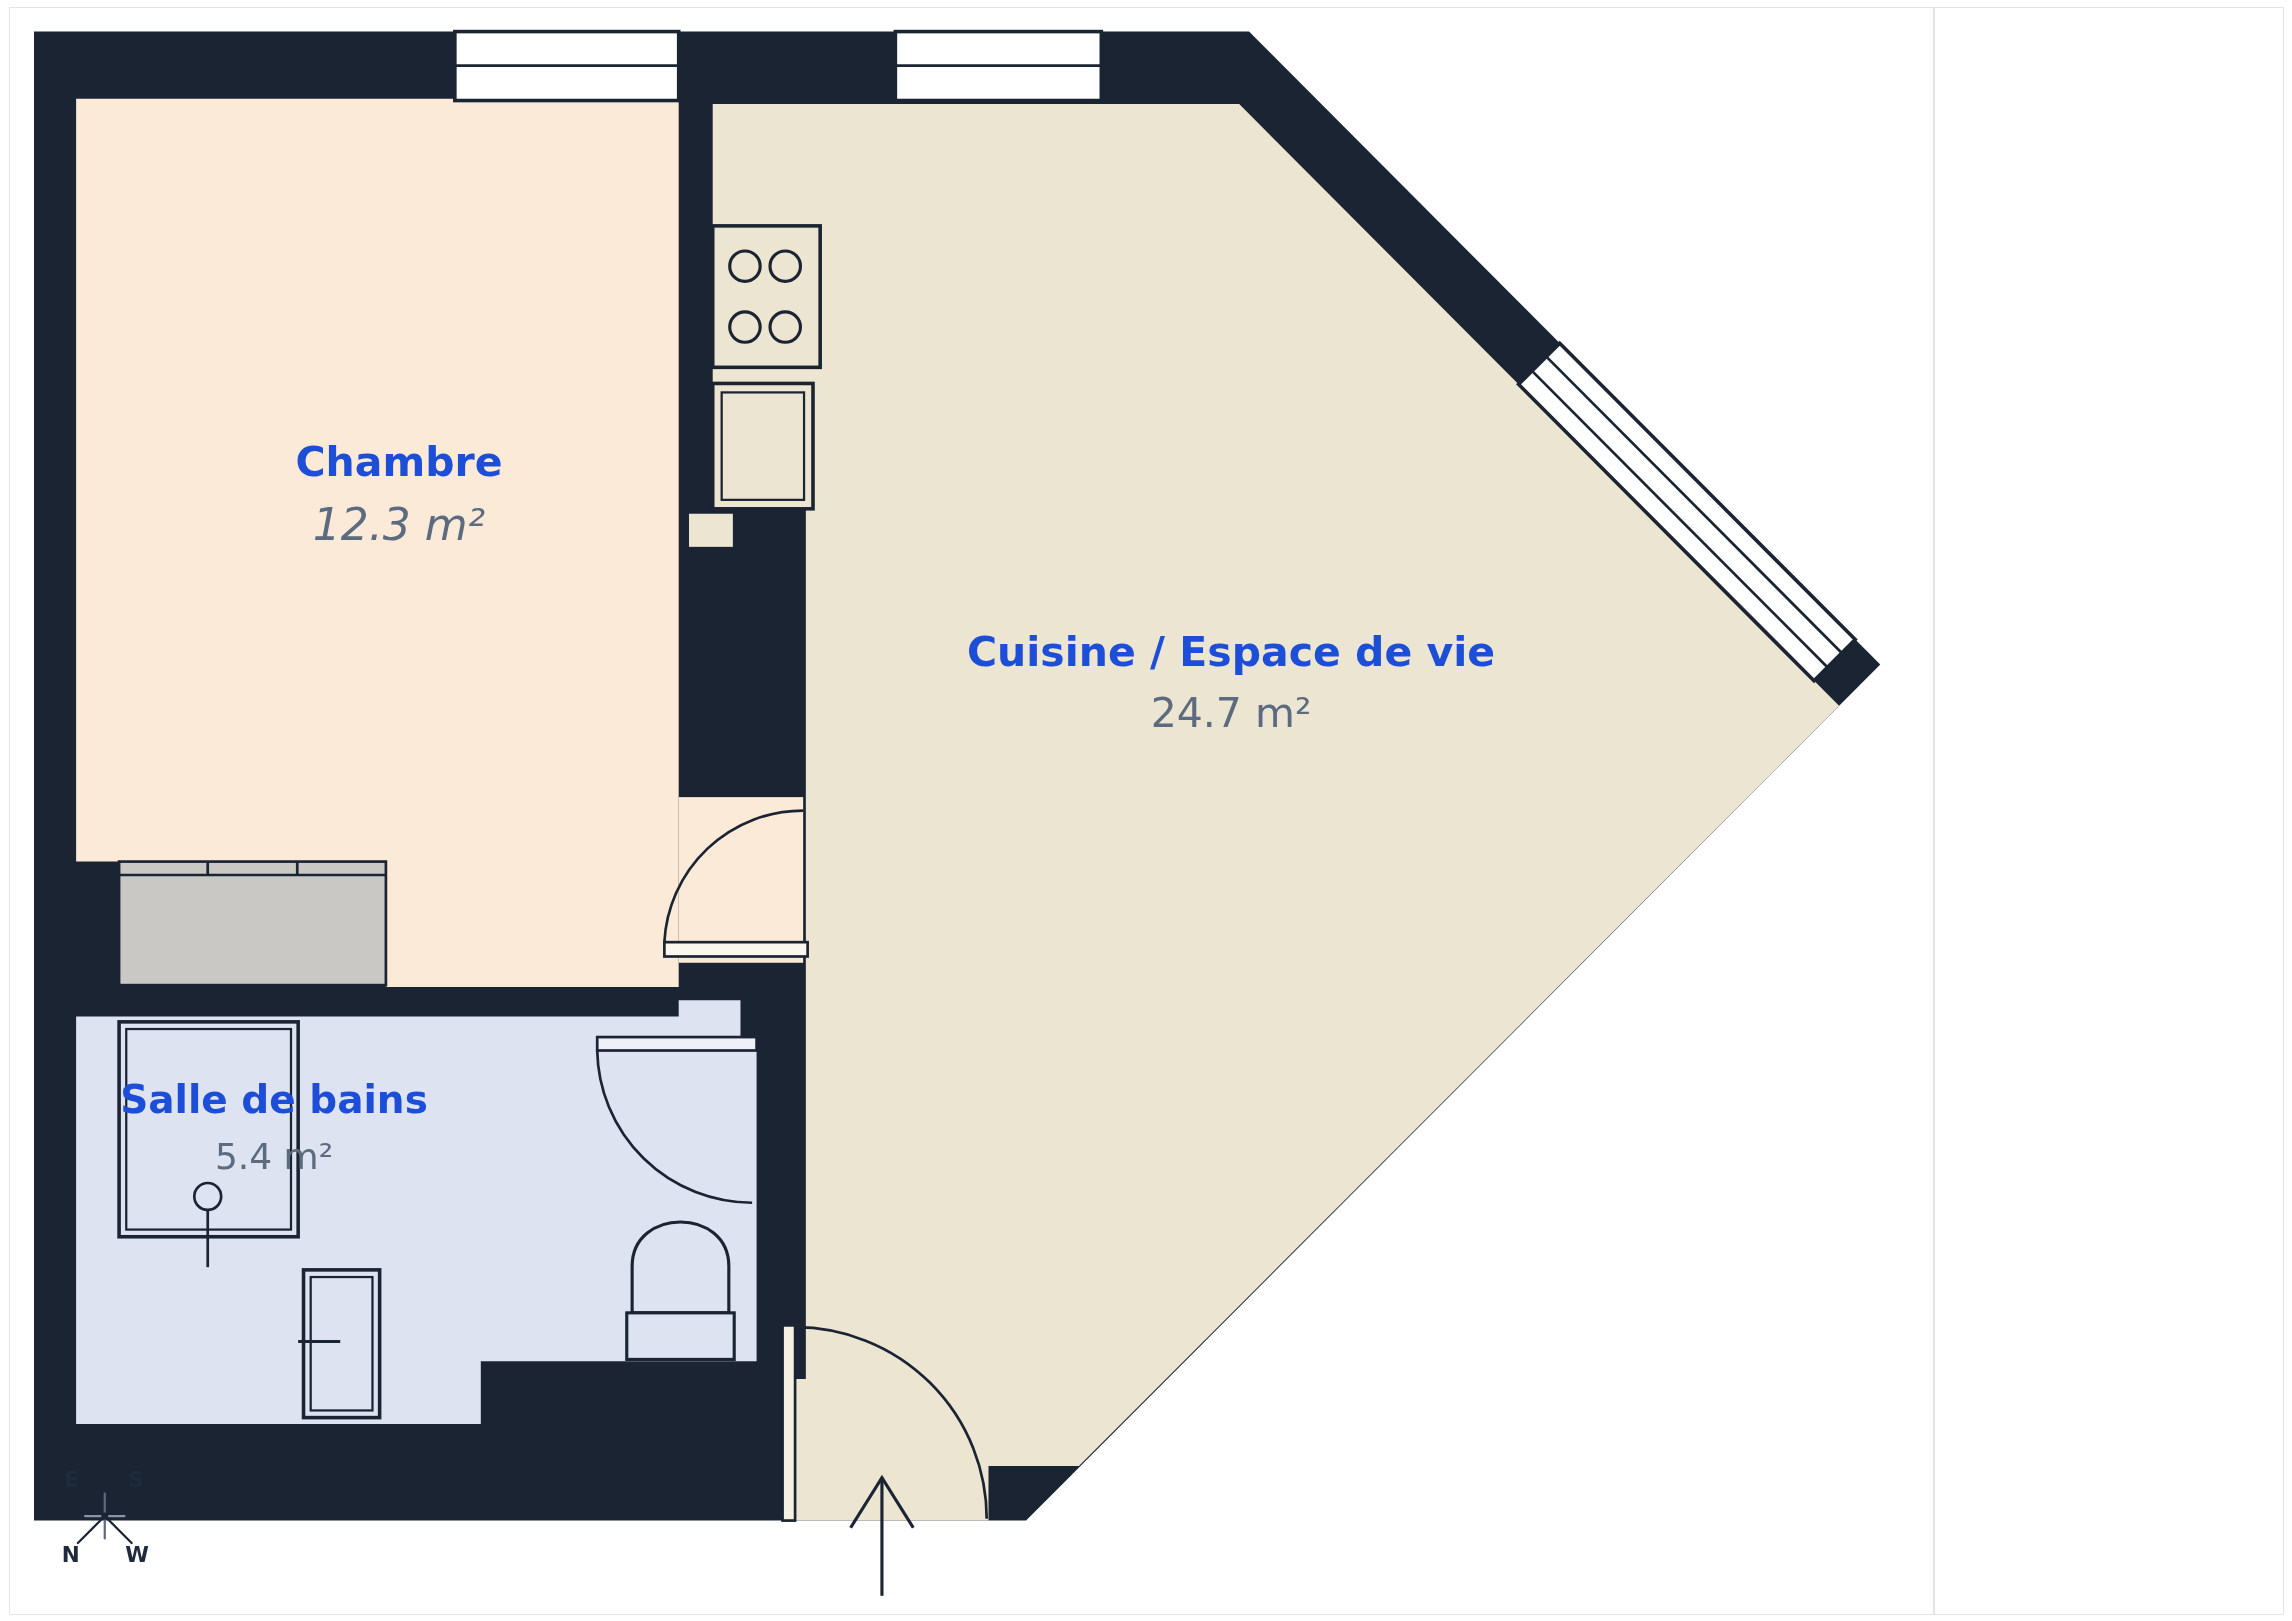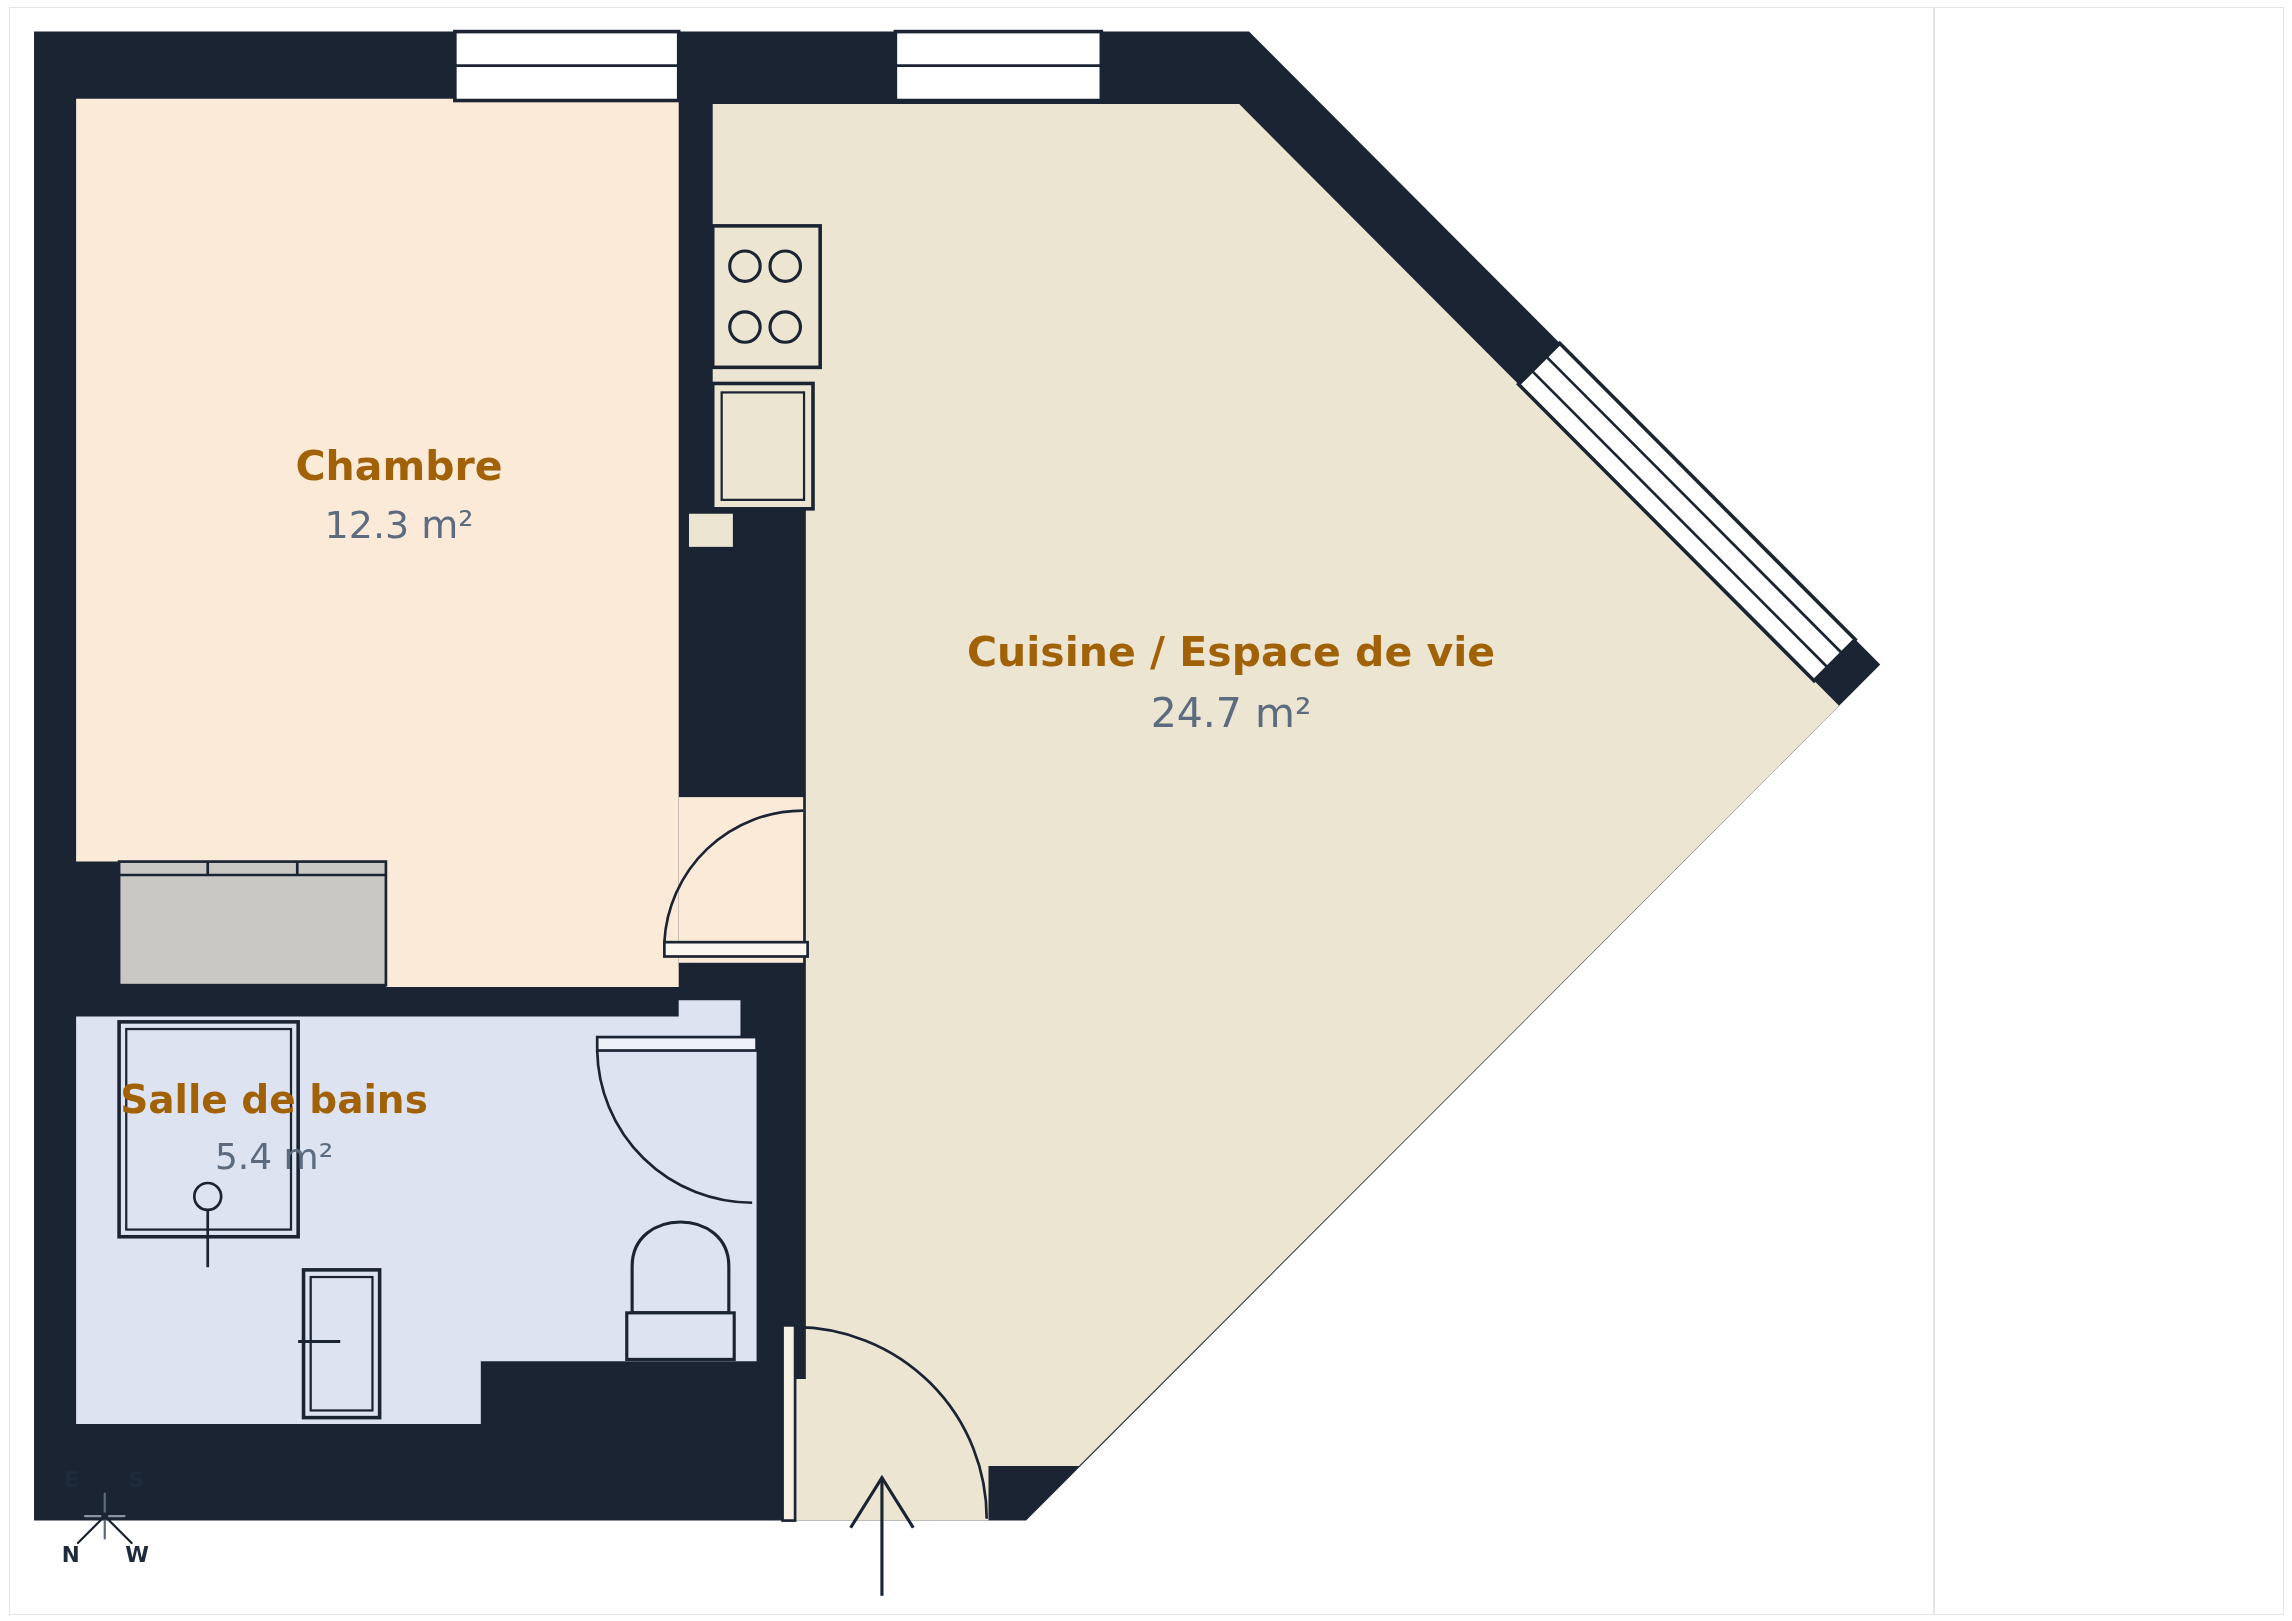--- a/index.html
+++ b/index.html
@@ -7,24 +7,24 @@
     width:2293px;height:1622px;position:relative;overflow:hidden;
     background:#ffffff;
     font-family:"DejaVu Sans","Liberation Sans",sans-serif;
   }
   .page-border{
     position:absolute;left:9px;top:7.2px;right:9px;bottom:7.2px;
     border:1.8px solid #e3e4e7;pointer-events:none;
   }
   .plan-svg{position:absolute;left:0;top:0;}
   .room-label{position:absolute;transform:translate(-50%,-50%);text-align:center;white-space:nowrap;}
-  .room-name{font-weight:700;color:#a16207;}
+  .room-name{font-weight:700;color:#1d4ed8;}
   .room-area{color:#5c6b7f;}
   .lbl-chambre .room-name{font-size:41px;}
-  .lbl-chambre .room-area{font-size:38px;margin-top:12.5px;}
+  .lbl-chambre .room-area{font-size:44px;margin-top:12.5px;font-style:italic;}
   .lbl-cuisine .room-name{font-size:41px;}
   .lbl-cuisine .room-area{font-size:41px;margin-top:12.5px;}
   .lbl-bains .room-name{font-size:39px;}
   .lbl-bains .room-area{font-size:36px;margin-top:14.3px;}
   .sidebar{
     position:absolute;left:1933px;top:7.2px;width:351px;bottom:7.2px;
   }
   .sidebar-divider{
     position:absolute;left:1933px;top:7.2px;bottom:7.2px;width:1.8px;background:#e3e4e7;
   }

